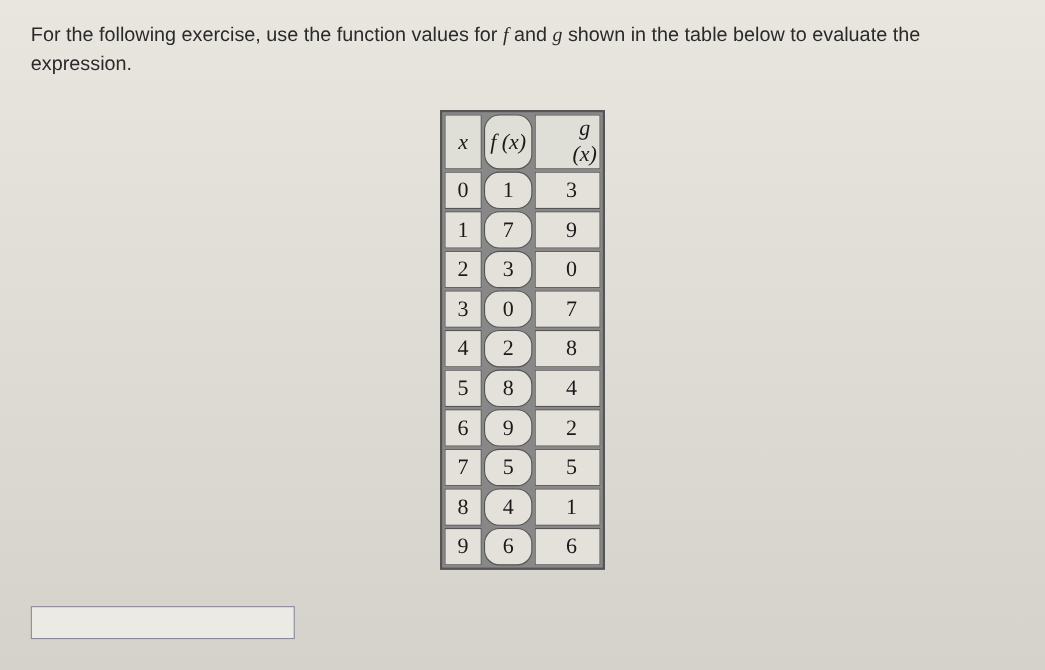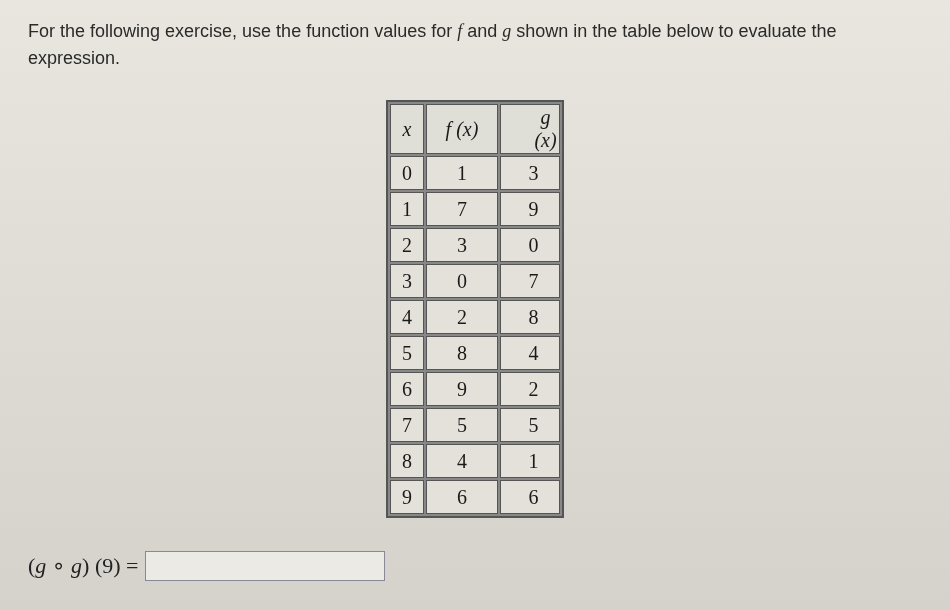--- a/index.html
+++ b/index.html
@@ -49,21 +49,21 @@
       text-align: center;
       height: 34px;
       font-family: 'Times New Roman', serif;
     }
     table.func th {
       font-style: italic;
       font-weight: normal;
       background: #dfded7;
     }
     .col-x { width: 34px; }
-    .col-f { width: 72px; }
+    .col-f { width: 44px; border-radius: 14px; }
     .col-g { width: 60px; padding-left: 32px; }
     .col-g-td { text-align: left; padding-left: 8px; }
     .answer-row {
       position: absolute;
       bottom: 28px;
       left: 28px;
       display: flex;
       align-items: center;
       gap: 6px;
       font-family: 'Times New Roman', serif;
@@ -150,18 +150,15 @@
         <tr>
           <td class="col-x">9</td>
           <td class="col-f">6</td>
           <td class="col-g col-g-td">6</td>
         </tr>
       </tbody>
     </table>
   </div>
 
   <div class="answer-row">
-    <span class="expr">
-      <span class="roman">(</span><span>g</span><span class="roman"> ∘ </span><span>g</span><span class="roman">) (9)</span><span class="roman"> =</span>
-    </span>
     <input type="text" class="answer-input" value="" style="">
   </div>
 </div>
 
 </body></html>

